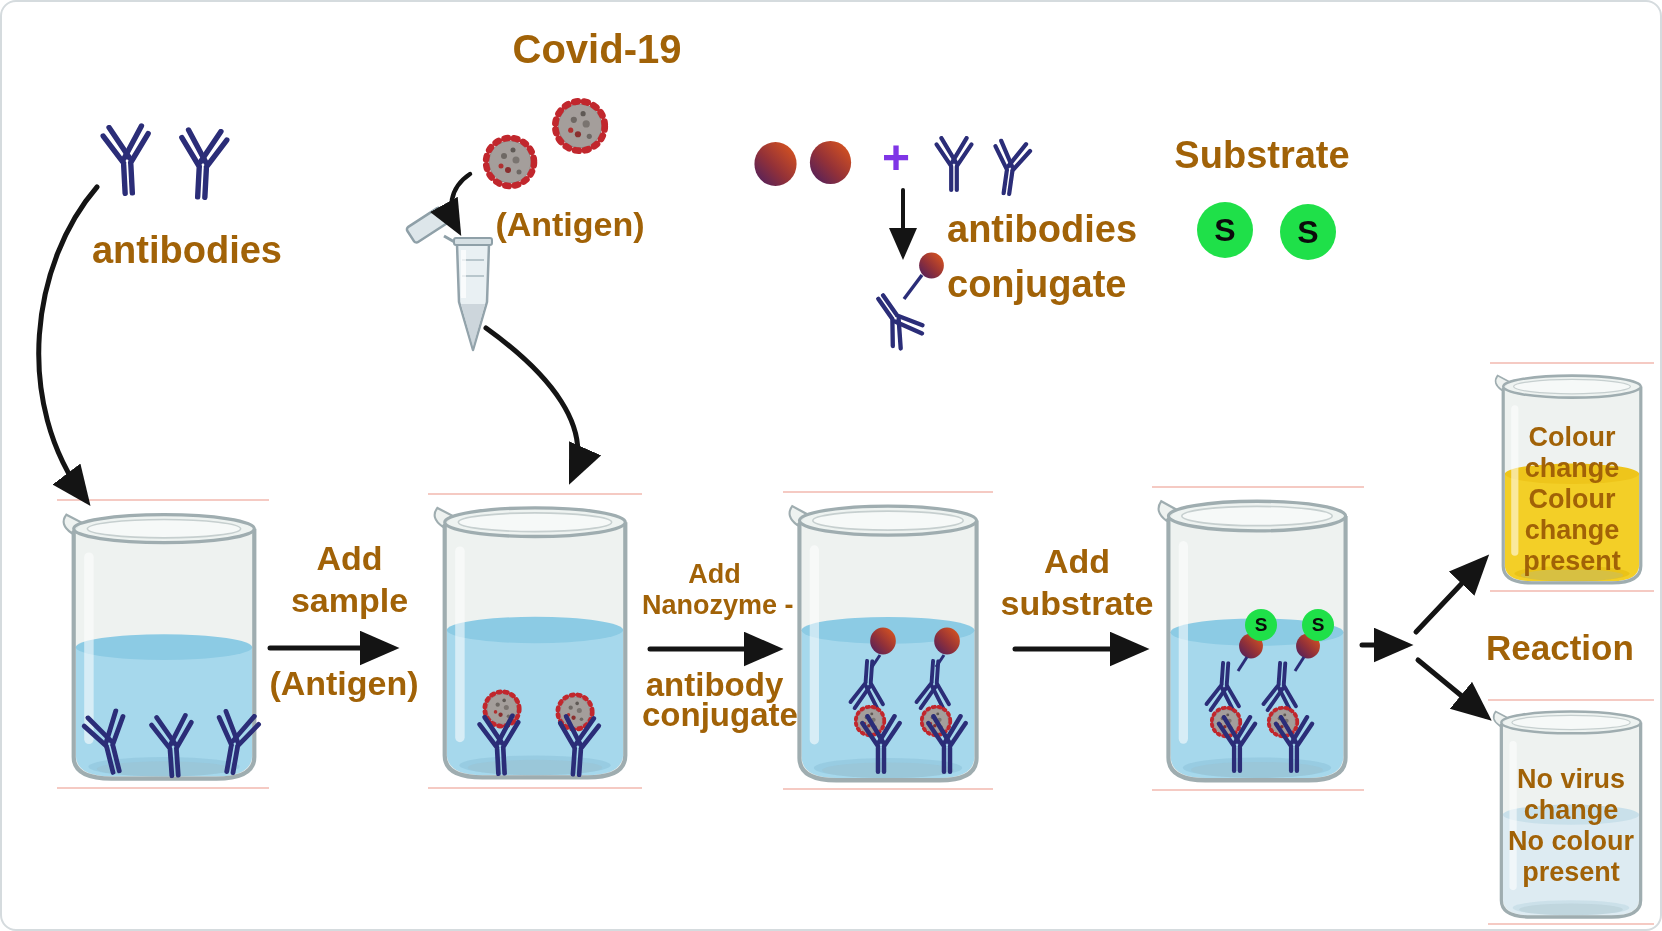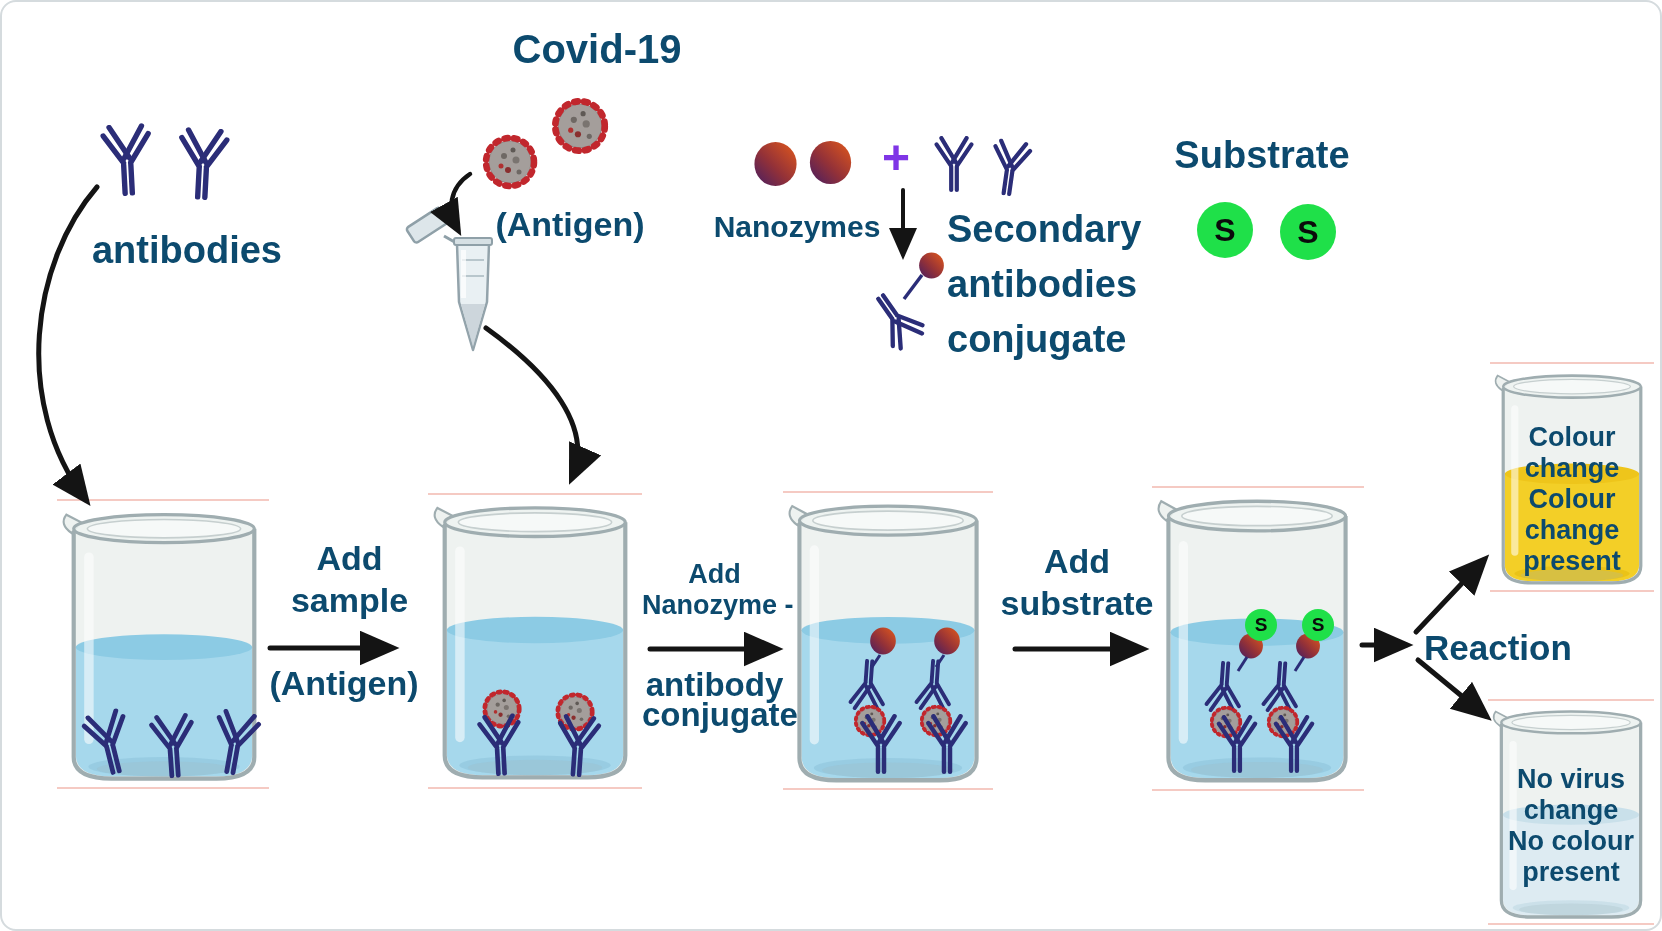--- a/index.html
+++ b/index.html
@@ -1,19 +1,19 @@
 <!DOCTYPE html>
 <html><head>
 <meta charset="utf-8">
 <style>
   html,body{margin:0;padding:0;background:#fff;}
   #canvas{position:relative;width:1662px;height:931px;background:#ffffff;
     border:2px solid #d5dbde;border-radius:16px;box-sizing:border-box;overflow:hidden;
     font-family:"Liberation Sans","DejaVu Sans",sans-serif;color:#161616;}
-  .lbl{position:absolute;font-weight:800;color:#0c4a6e;line-height:1.15;white-space:nowrap;}
+  .lbl{position:absolute;font-weight:800;color:#a16207;line-height:1.15;white-space:nowrap;}
   .ctr{text-align:center;}
   svg.icon{position:absolute;overflow:visible;}
   .hl{position:absolute;height:2px;background:#f2bdb4;opacity:.8;z-index:1;}
   .beaker{position:absolute;z-index:2;}
   .bk-contents{position:absolute;z-index:3;}
   .scir{position:absolute;border-radius:50%;background:#1fe049;display:flex;align-items:center;justify-content:center;
     font-weight:800;color:#0b0b0b;z-index:4;}
   #arrows{position:absolute;left:0;top:0;z-index:5;pointer-events:none;}
   .txt{z-index:6;}
   .rot180{transform:rotate(184deg);}
@@ -98,41 +98,39 @@
   <path d="M62,60 L84,60 M62,76 L84,76" stroke="#b8c6cc" stroke-width="2"></path>
   <rect x="61" y="50" width="5" height="48" fill="#ffffff" opacity="0.7"></rect>
 </svg>
 
 <svg class="icon" style="left:750px;top:139px;width:47px;height:46px;">
       <use href="#sym-nanozyme"></use>
     </svg>
 <svg class="icon" style="left:806px;top:138px;width:45px;height:45px;">
       <use href="#sym-nanozyme"></use>
     </svg>
-<div class="lbl ctr txt" style="left:695px;top:208px;width:200px;font-size:30px;">Nanozymes</div>
 <div class="lbl txt" style="left:880px;top:128px;font-size:48px;color:#7f35e6;">+</div>
 <svg class="icon" style="left:930px;top:134px;width:44px;height:56px;">
       <use href="#sym-antibody"></use>
     </svg>
 <svg class="icon" style="left:986px;top:138px;width:44px;height:56px;transform:rotate(8deg)">
       <use href="#sym-antibody"></use>
     </svg>
 
 <svg class="icon" style="left:868px;top:288px;width:52px;height:58px;transform:rotate(145deg)">
       <use href="#sym-antibody"></use>
     </svg>
 <svg class="icon" style="left:898px;top:266px;width:26px;height:34px;" viewBox="0 0 26 34">
       <line x1="4" y1="31" x2="22" y2="7" stroke="#2b2d78" stroke-width="3.5"></line>
     </svg>
 <svg class="icon" style="left:916px;top:250px;width:27px;height:27px;">
       <use href="#sym-nanozyme"></use>
     </svg>
 
 <div class="lbl txt" style="left:945px;top:200px;width:245px;font-size:38px;line-height:55px;">
-  <div>Secondary</div>
   <div>antibodies</div>
   <div>conjugate</div>
 </div>
 
 <div class="lbl ctr txt" style="left:1150px;top:132px;width:220px;font-size:38px;">Substrate</div>
 <div class="scir" style="left:1195px;top:200px;width:56px;height:56px;font-size:32px;">
       <span>S</span>
     </div>
 <div class="scir" style="left:1278px;top:202px;width:56px;height:56px;font-size:32px;">
       <span>S</span>
@@ -295,21 +293,21 @@
         <use href="#sym-antibody"></use>
       </svg>
   <svg class="icon" style="left:110px;top:212px;width:38px;height:38px;">
         <use href="#sym-virus"></use>
       </svg>
   <svg class="icon" style="left:114px;top:224px;width:52px;height:58px;">
         <use href="#sym-antibody"></use>
       </svg>
 </div>
 
-<div class="lbl txt" style="left:1422px;top:626px;font-size:35px;">Reaction</div>
+<div class="lbl txt" style="left:1484px;top:626px;font-size:35px;">Reaction</div>
 
 <svg class="beaker" style="left:1490px;top:366px;width:160px;height:220px;" viewBox="0 0 200 260" preserveAspectRatio="none">
   <use href="#sym-bk-body"></use>
   <path d="M16,125 L16,232 Q16,252 50,252 L150,252 Q184,252 184,232 L184,125 Z" fill="#f3cf27"></path>
   <ellipse cx="100" cy="125" rx="84" ry="12" fill="#eec51b"></ellipse>
   <ellipse cx="100" cy="243" rx="72" ry="9" fill="#e6bd12" opacity="0.7"></ellipse>
   <use href="#sym-bk-glass"></use>
 </svg>
 <div class="lbl ctr txt" style="left:1498px;top:396px;width:144px;font-size:27px;line-height:31px;margin-top:24px;">
   <div>Colour</div>

